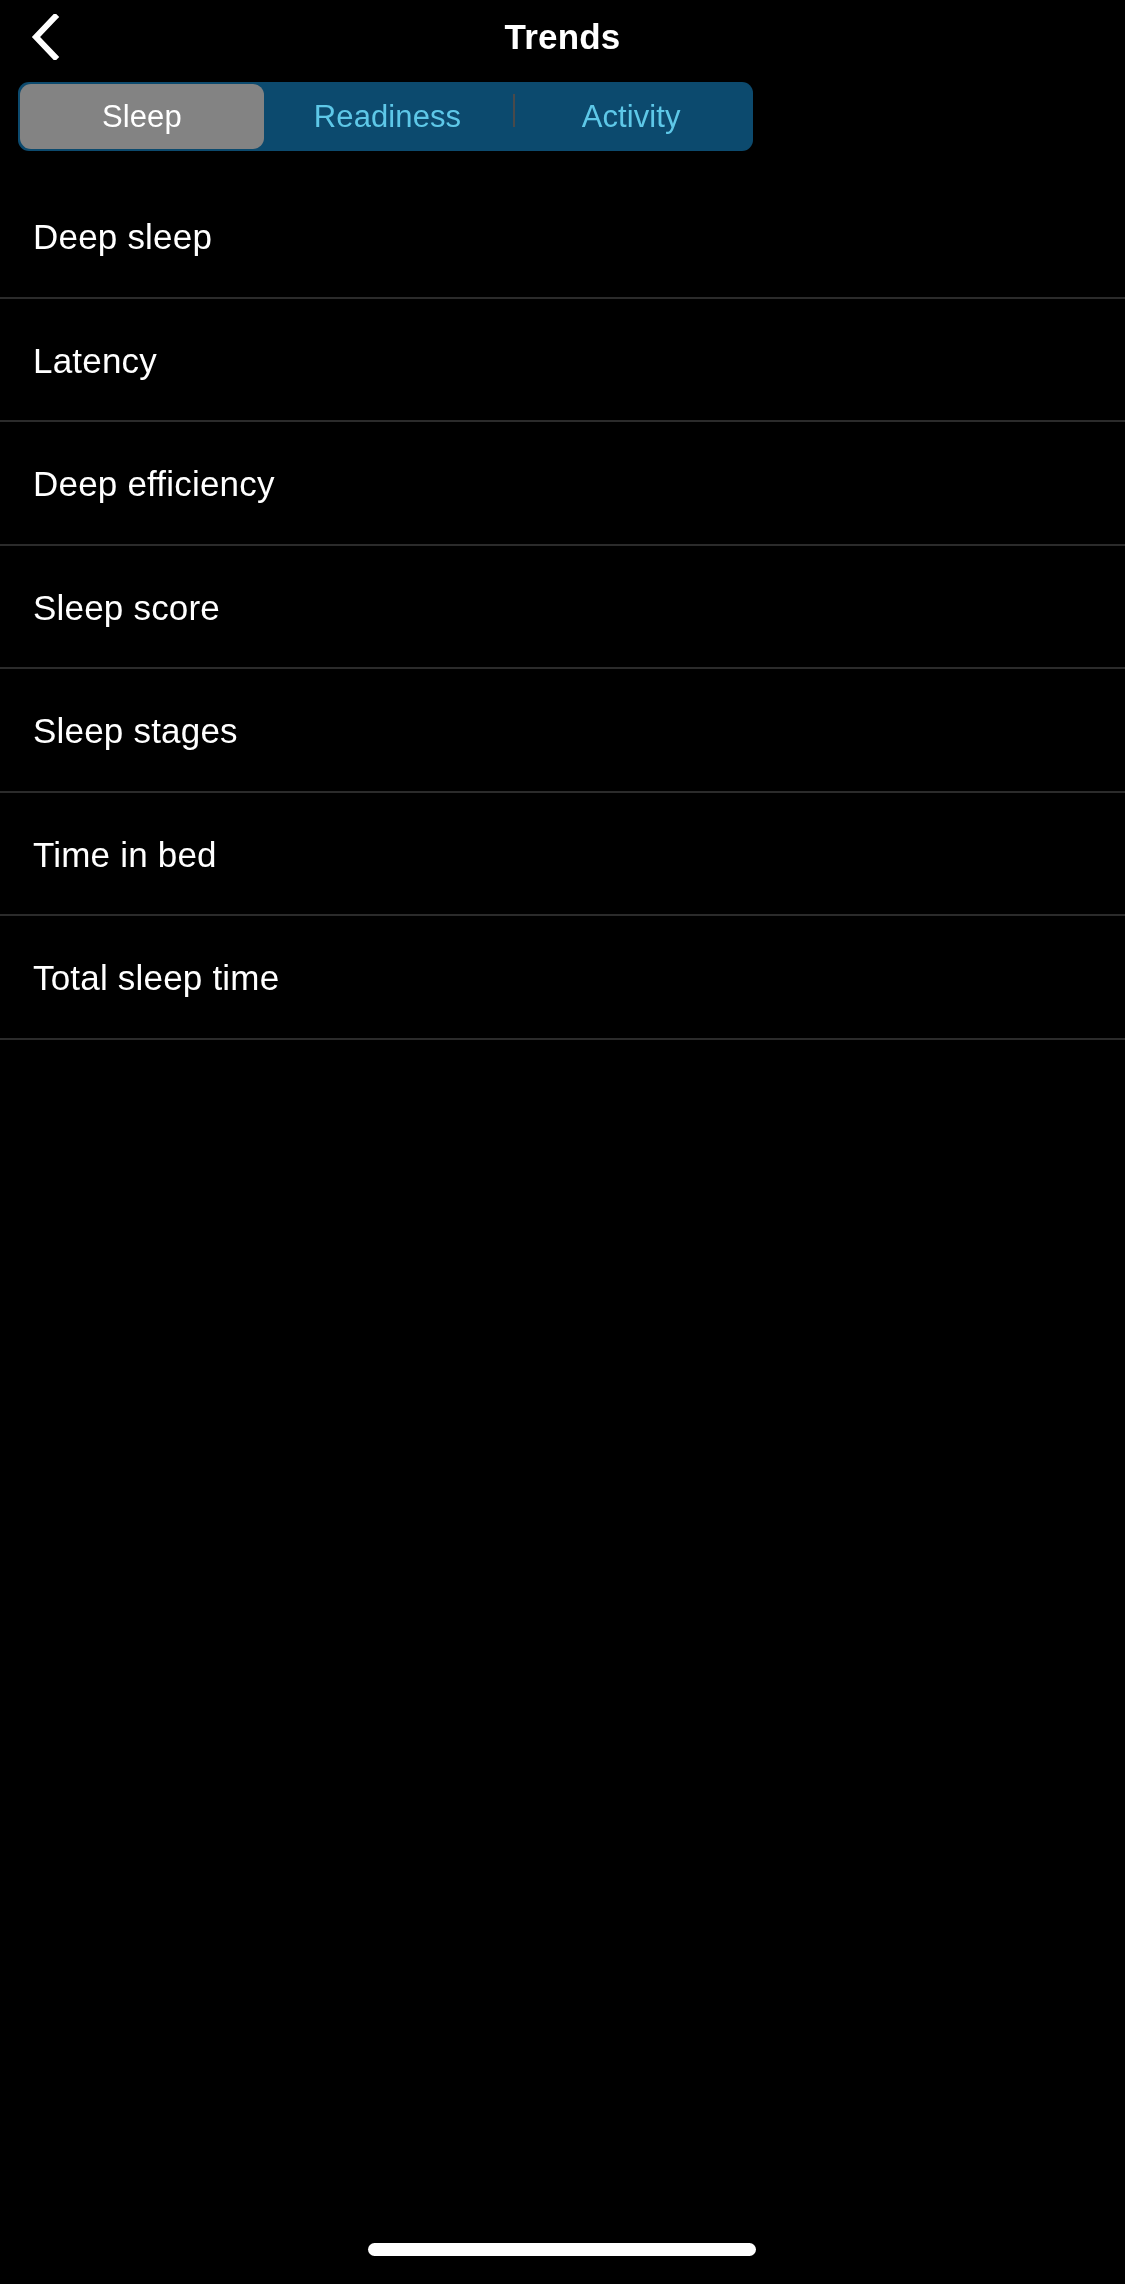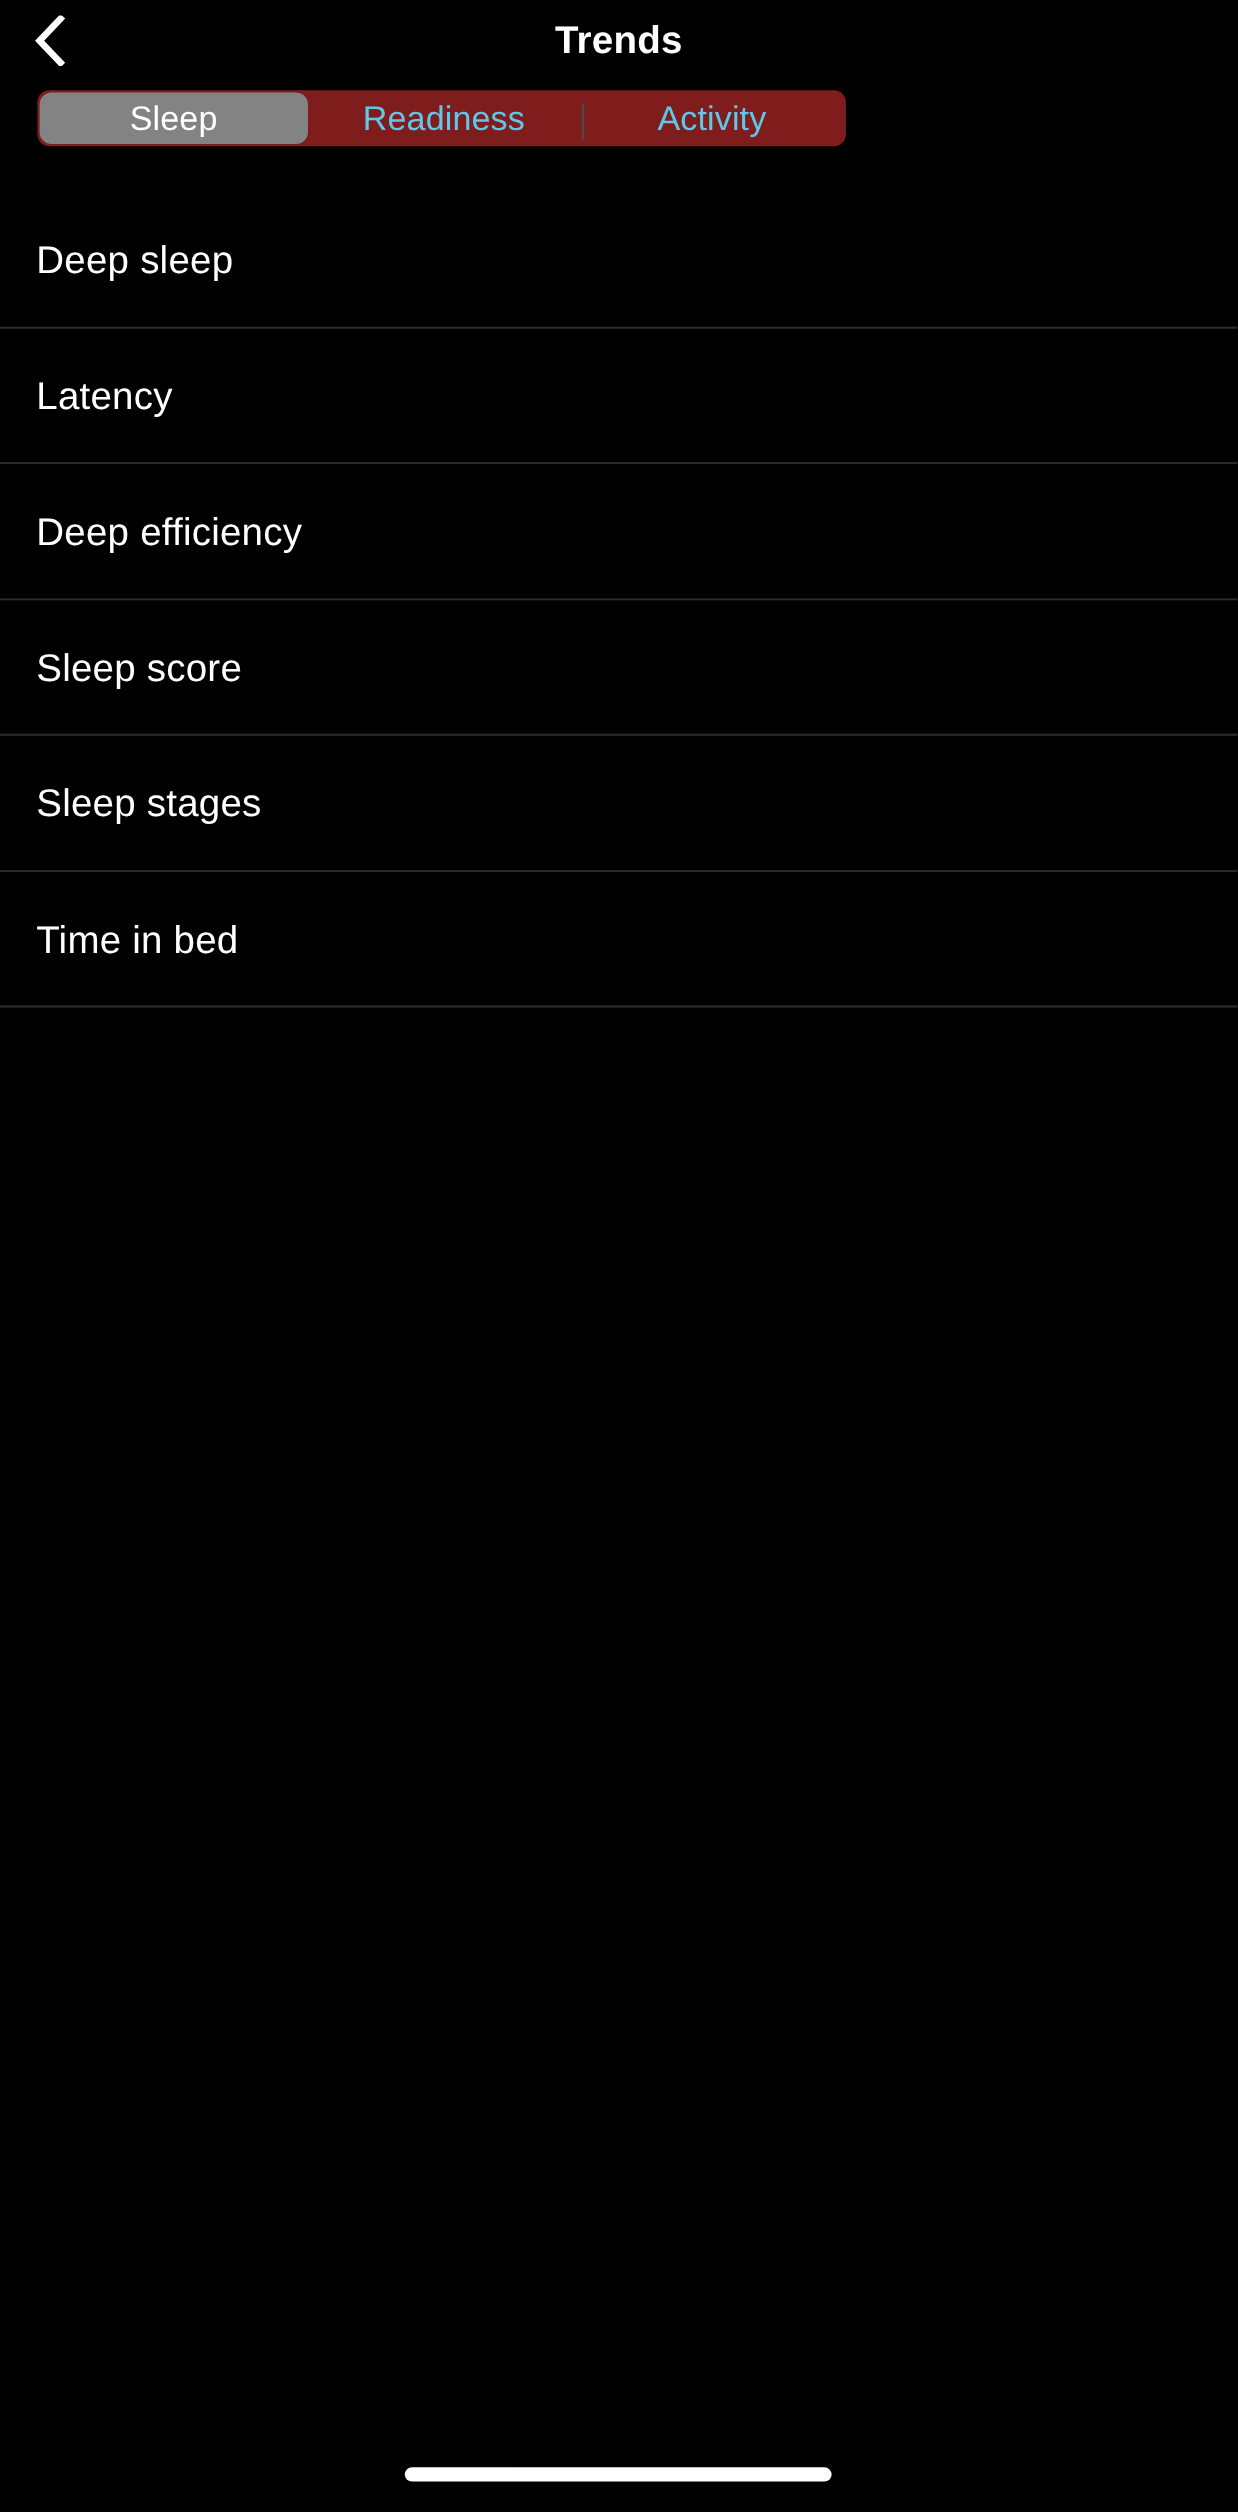--- a/index.html
+++ b/index.html
@@ -35,27 +35,26 @@
     color:#ffffff;
     font-size:35px;
     font-weight:700;
     letter-spacing:0.2px;
   }
 
   
   #segmented-control {
     position:absolute;
     left:18px; top:82px;
-    width:735px; height:51px;
-    background:#7f1d1d;
+    width:735px; height:69px;
+    background:#0c4a6e;
     border-radius:11px;
     display:flex;
     align-items:stretch;
     overflow:visible;
-    margin-left:16px;
   }
   .segment {
     flex:1 1 0;
     display:flex;
     align-items:center;
     justify-content:center;
     font-size:31px;
     font-weight:400;
     color:#5ec8e8;
     cursor:pointer;
@@ -158,17 +157,20 @@
     </div>
     <div class="list-item">
       <span class="label">Sleep score</span>
     </div>
     <div class="list-item">
       <span class="label">Sleep stages</span>
     </div>
     <div class="list-item">
       <span class="label">Time in bed</span>
     </div>
+    <div class="list-item">
+      <span class="label">Total sleep time</span>
+    </div>
   </div>
 
   <div id="home-indicator"></div>
 
 </div>
 
 </body></html>

